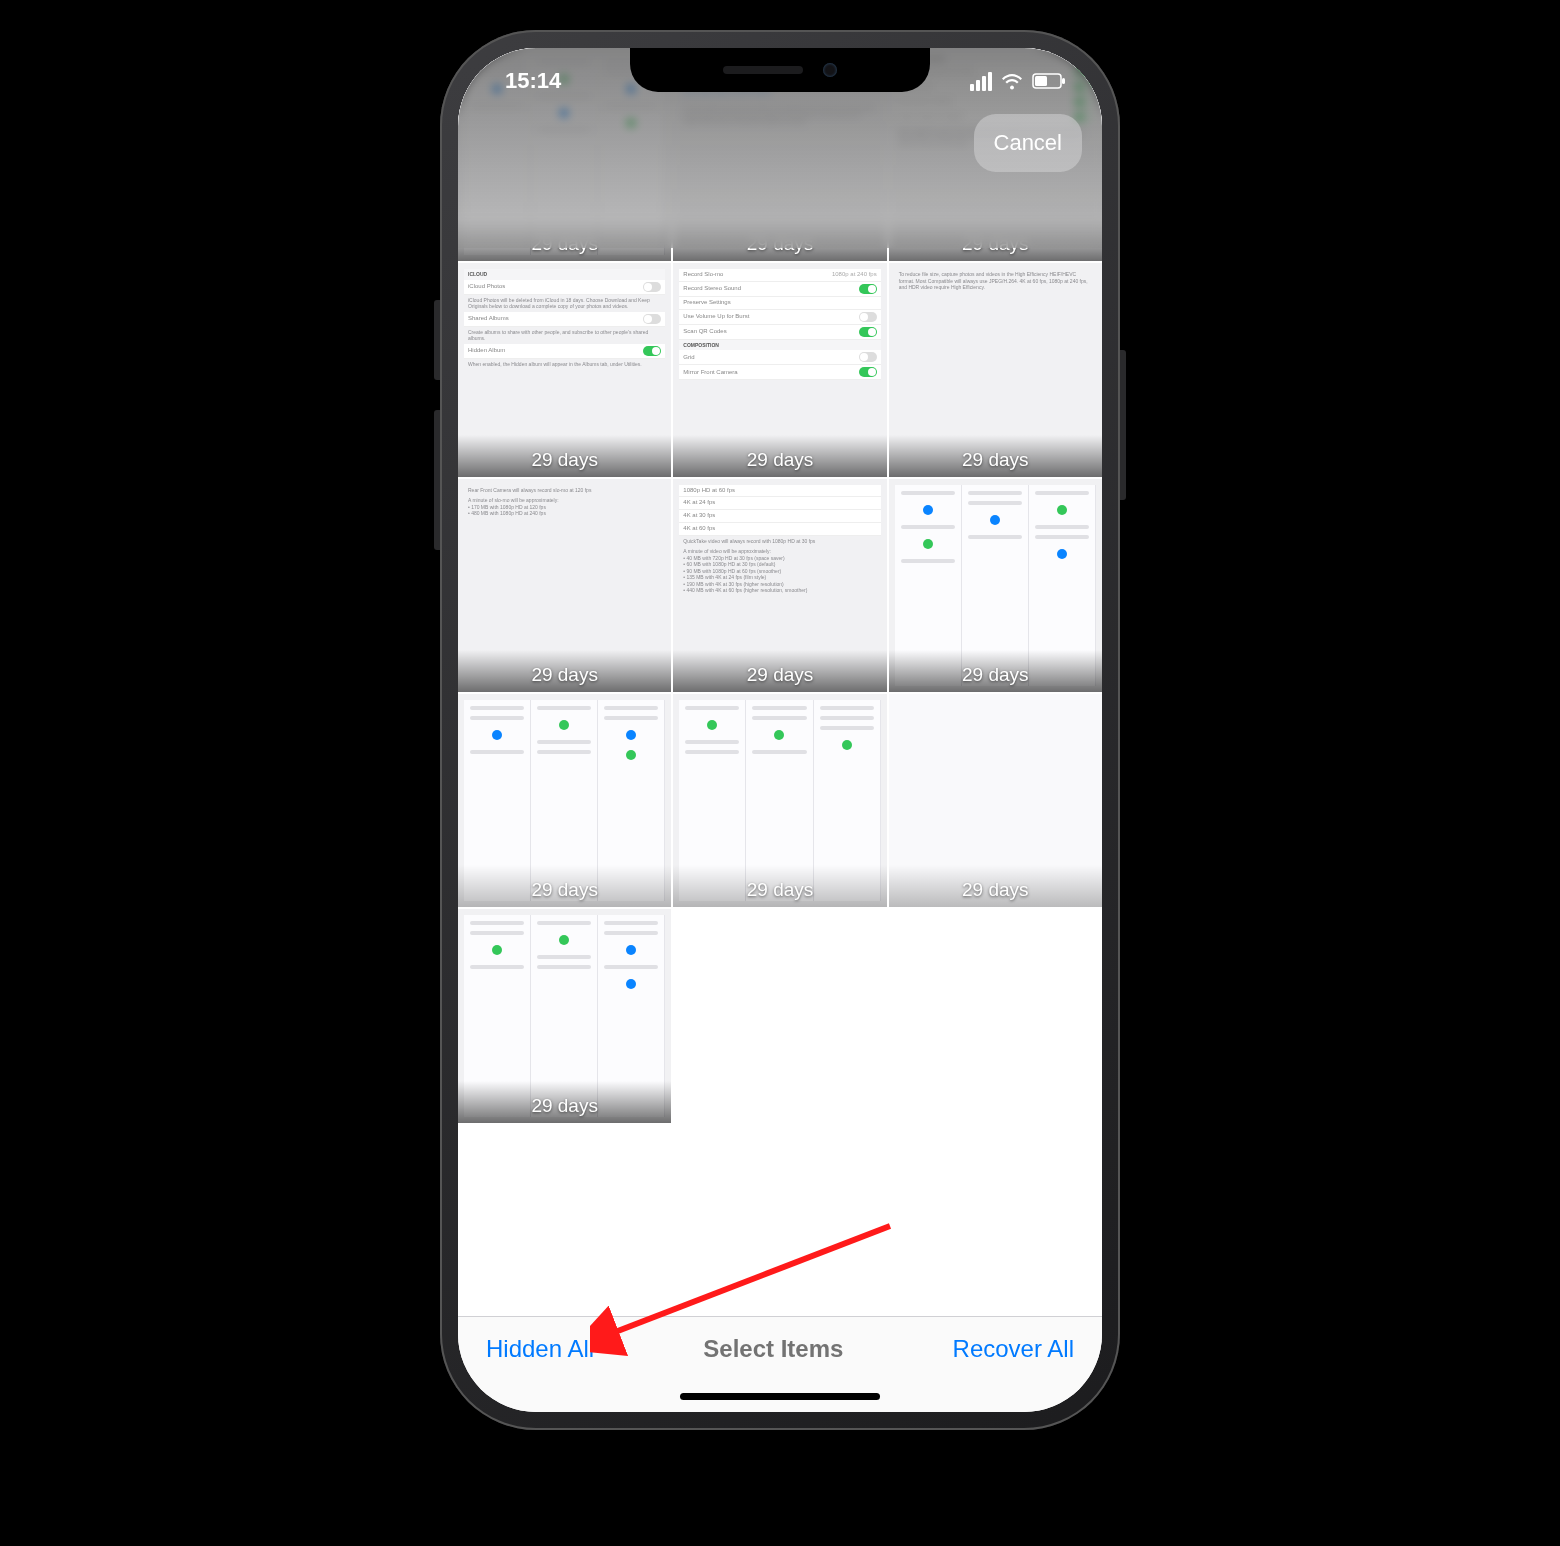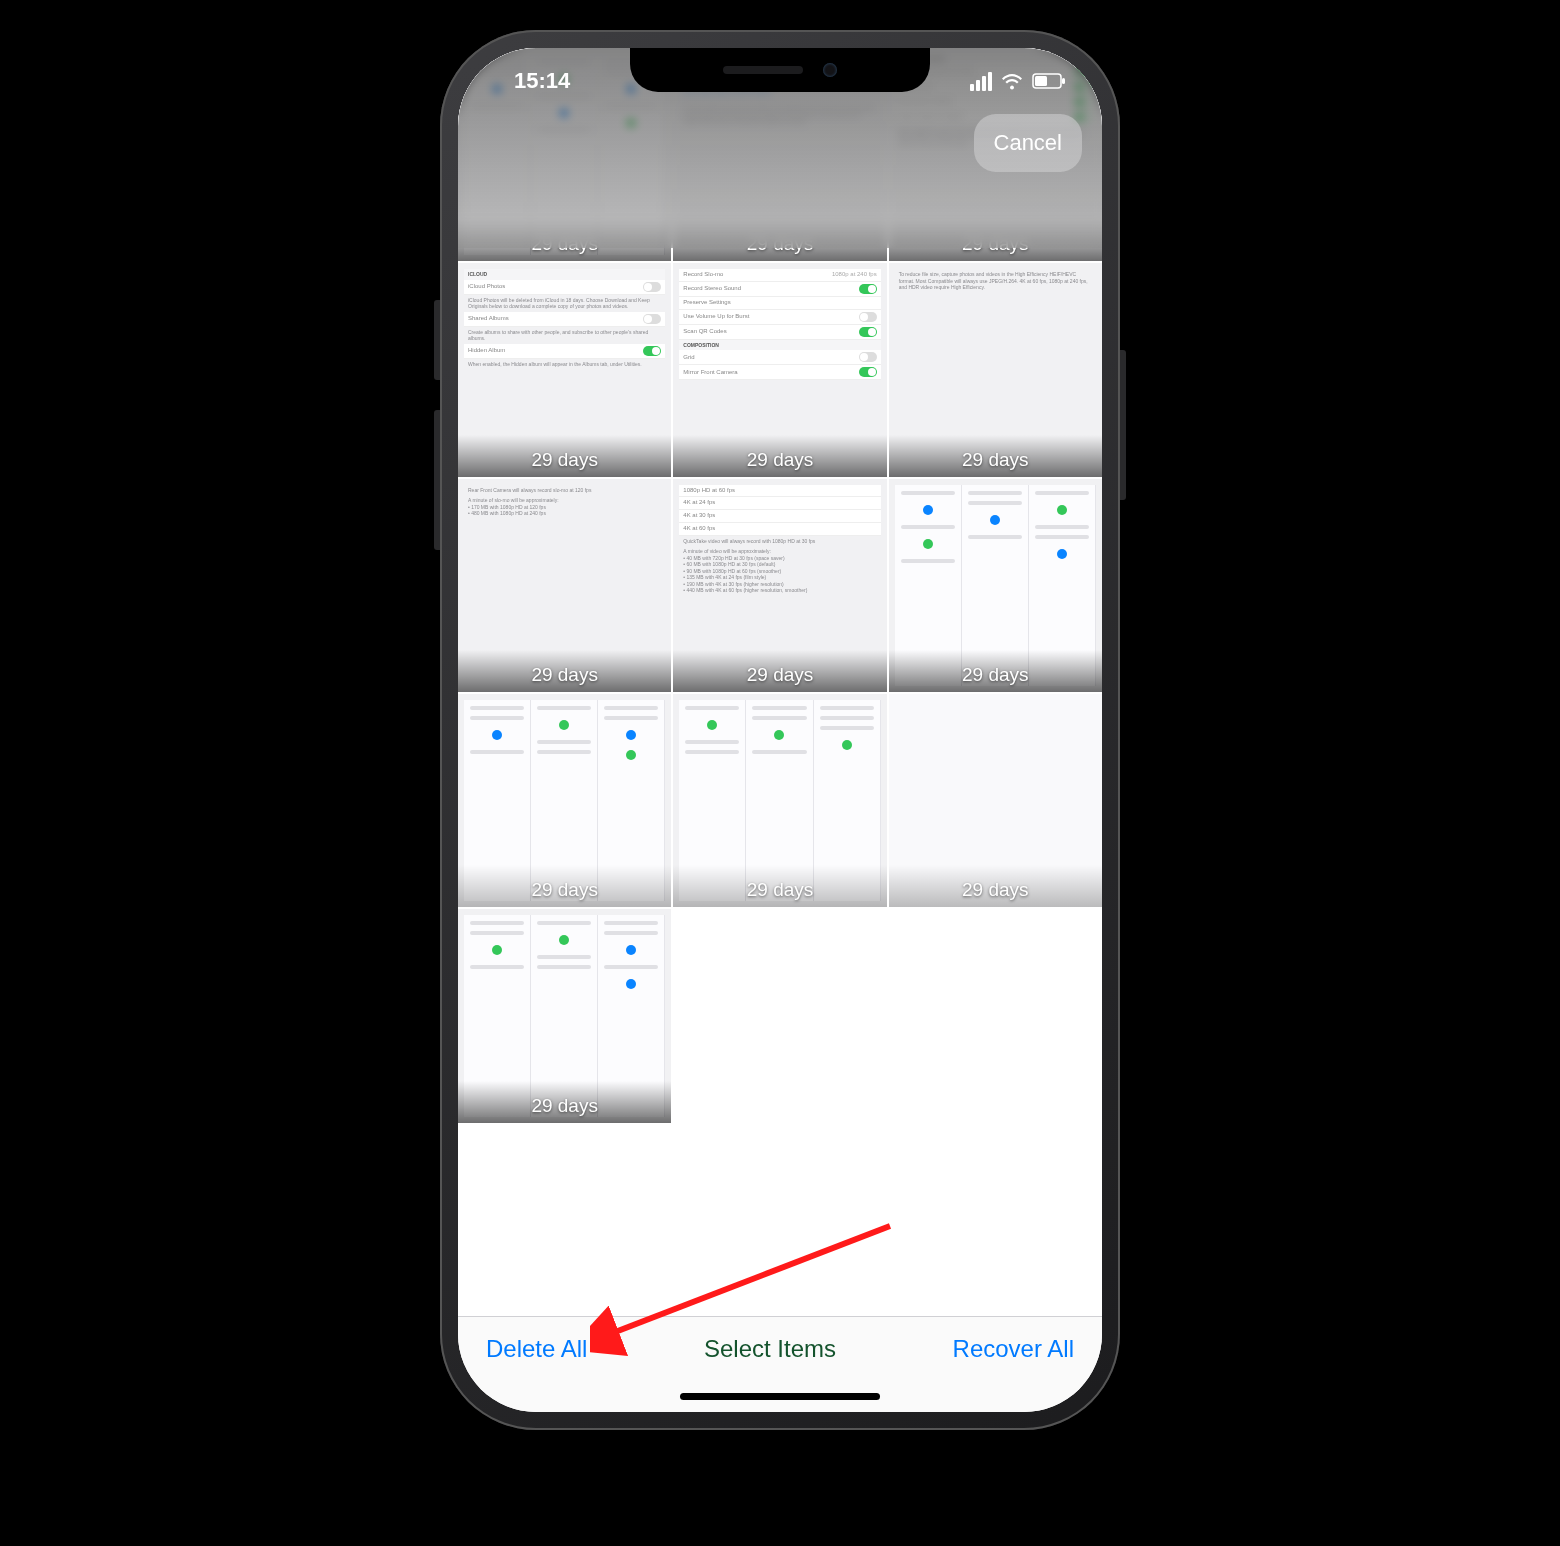--- a/index.html
+++ b/index.html
@@ -45,21 +45,21 @@
     background: #000;
     border-radius: 0 0 28px 28px;
     z-index: 50;
     display:flex; align-items:center; justify-content:center; gap:20px;
   }
   .speaker{ width:80px; height:8px; background:#1c1c1e; border-radius:4px;}
   .camera{ width:14px; height:14px; background:#131316; border-radius:50%; box-shadow:inset 0 0 3px #335577;}
 
   
   .statusbar{
-    position:absolute; top:0; left:16px; right:0; height:56px;
+    position:absolute; top:0; left:7px; right:0; height:56px;
     display:flex; justify-content:space-between; align-items:center;
     padding: 10px 36px 0 40px;
     color:#fff; font-weight:600; font-size:22px;
     z-index:40;
   }
   .status-icons{ display:flex; gap:8px; align-items:center;}
   .bars{ display:flex; gap:2px; align-items:flex-end;}
   .bars span{ width:4px; background:#fff; border-radius:1px;}
   .bars span:nth-child(1){height:7px;} .bars span:nth-child(2){height:11px;}
   .bars span:nth-child(3){height:15px;} .bars span:nth-child(4){height:19px;}
@@ -137,21 +137,21 @@
   
   .toolbar{
     position:absolute; left:0; right:0; bottom:0; height:96px;
     background:#fafafa;
     border-top:1px solid #d0d0d4;
     display:flex; align-items:flex-start; justify-content:space-between;
     padding:18px 28px 0 28px;
     font-size:24px;
   }
   .toolbar .link{ color:#007aff; font-weight:400;}
-  .toolbar .title{ color:#14532d; font-weight:400;}
+  .toolbar .title{ color:#737373; font-weight:700;}
 
   .home-indicator{
     position:absolute; bottom:12px; left:50%; transform:translateX(-50%);
     width:200px; height:7px; background:#000; border-radius:4px; z-index:60;
   }
 
   
   .arrow{
     position:absolute;
     width:310px; height:140px;
@@ -468,20 +468,20 @@
     <svg class="arrow" style="left:132px; bottom:56px;" viewBox="0 0 310 140">
       <defs>
         <marker id="ah" viewBox="0 0 12 12" refX="2" refY="6" markerWidth="9" markerHeight="9" orient="auto">
           <path d="M0,0 L12,6 L0,12 z" fill="#ff1a1a"></path>
         </marker>
       </defs>
       <line x1="300" y1="10" x2="20" y2="118" stroke="#ff1a1a" stroke-width="6" marker-end="url(#ah)"></line>
     </svg>
 
     <div class="toolbar">
-      <span class="link">Delete All</span>
+      <span class="link">Hidden All</span>
       <span class="title">Select Items</span>
       <span class="link">Recover All</span>
     </div>
 
     <div class="home-indicator"></div>
   </div>
 </div>
 
 </body></html>

